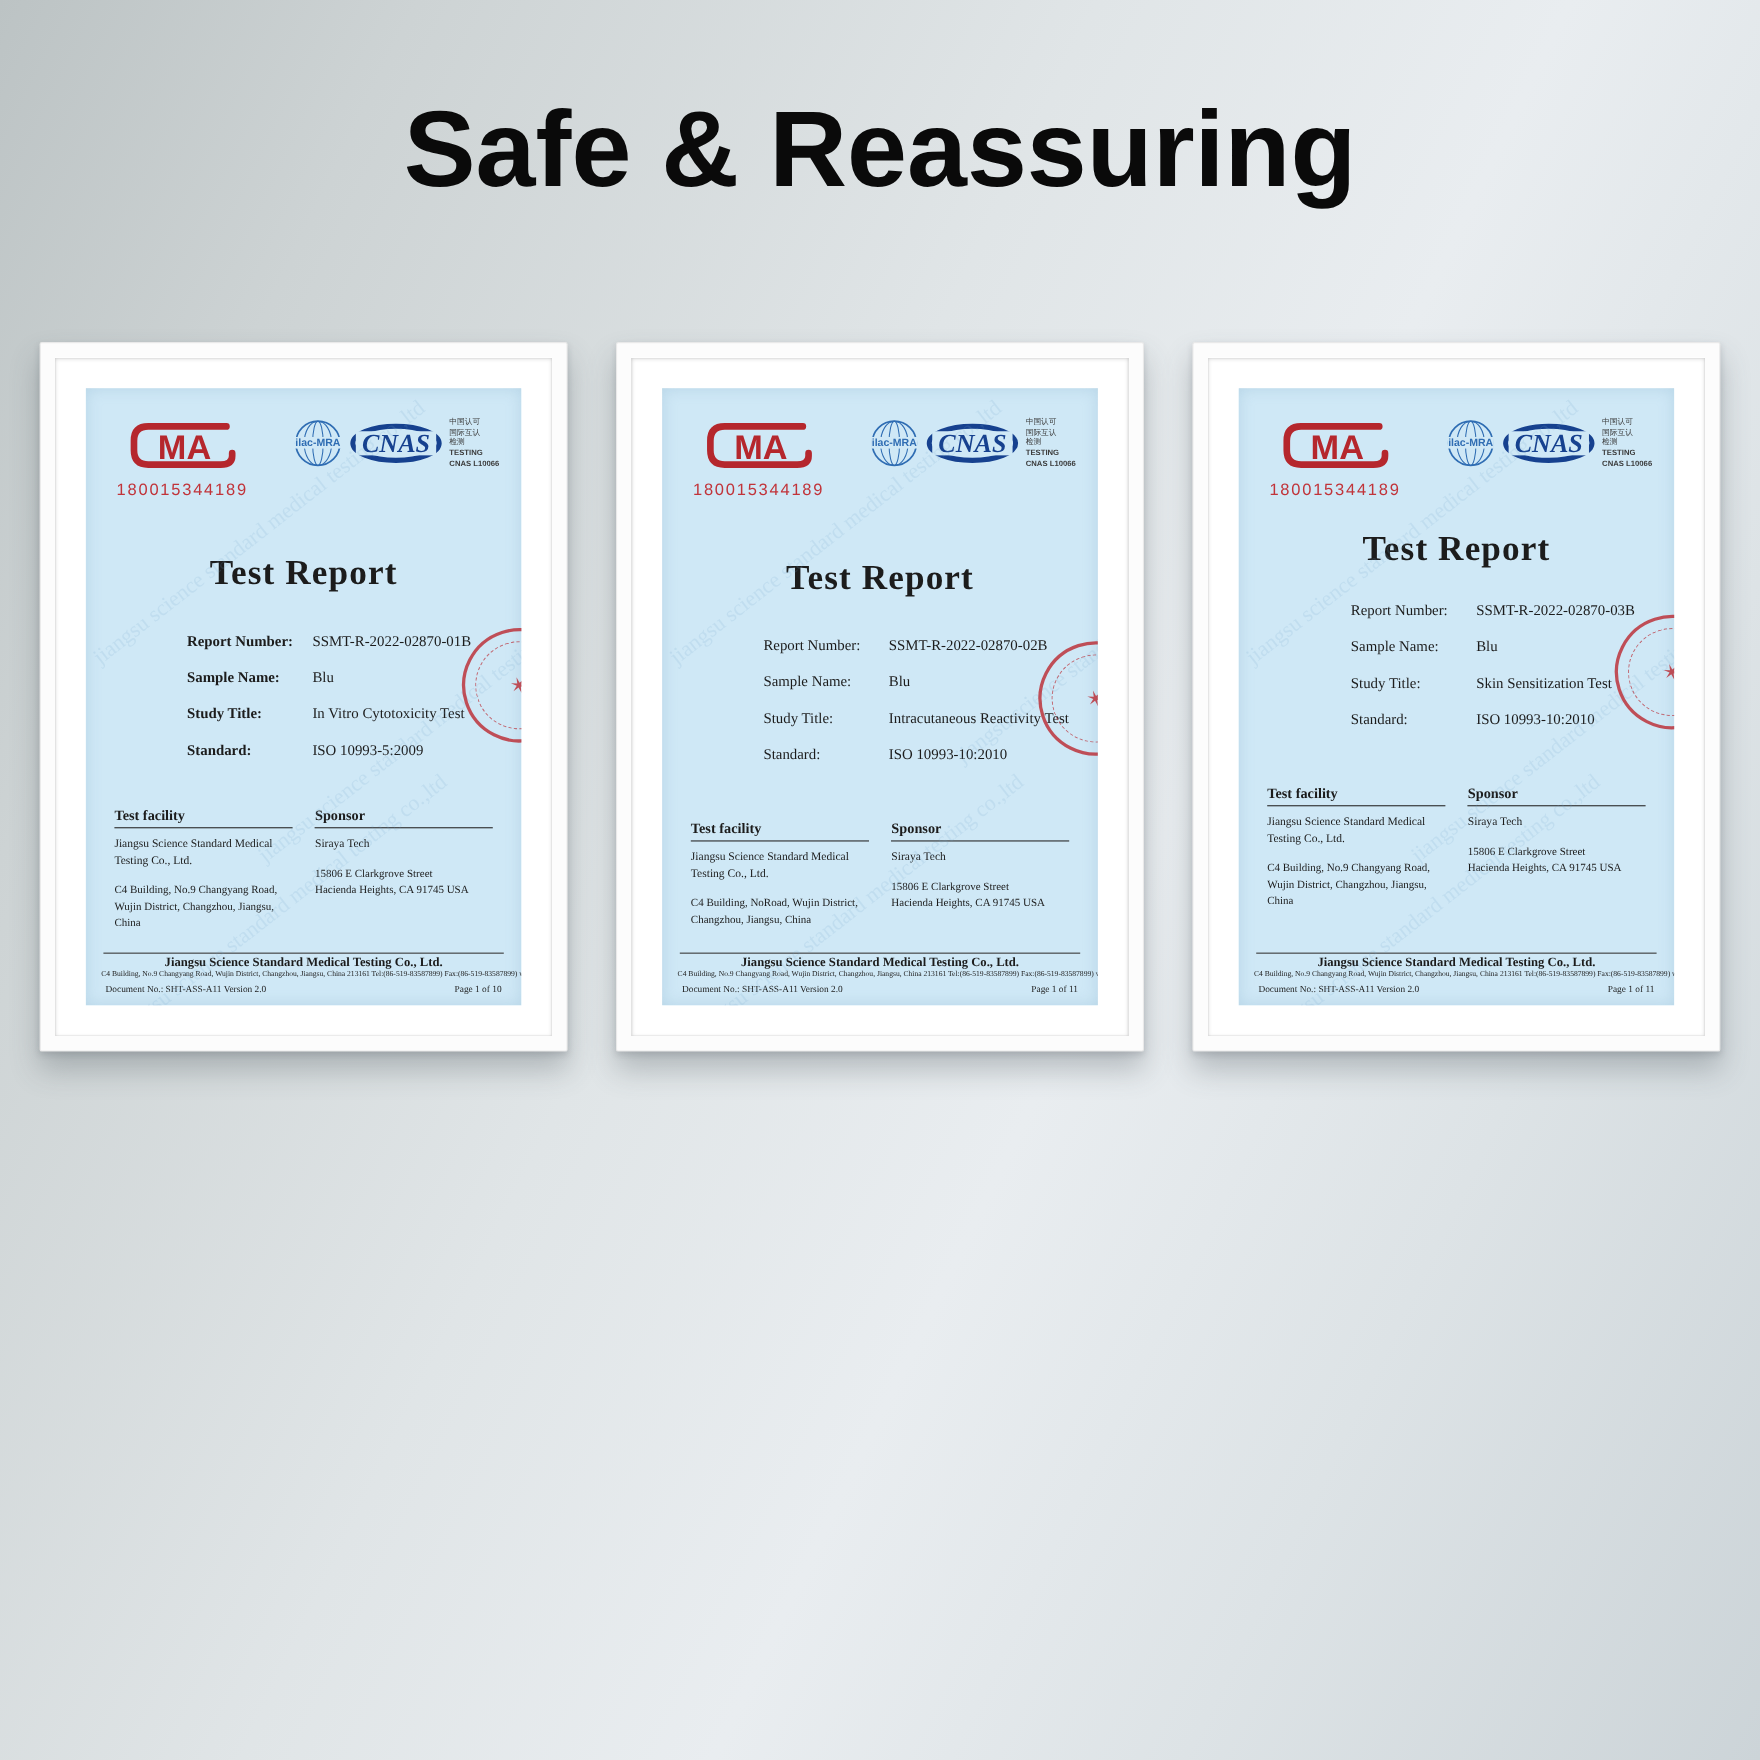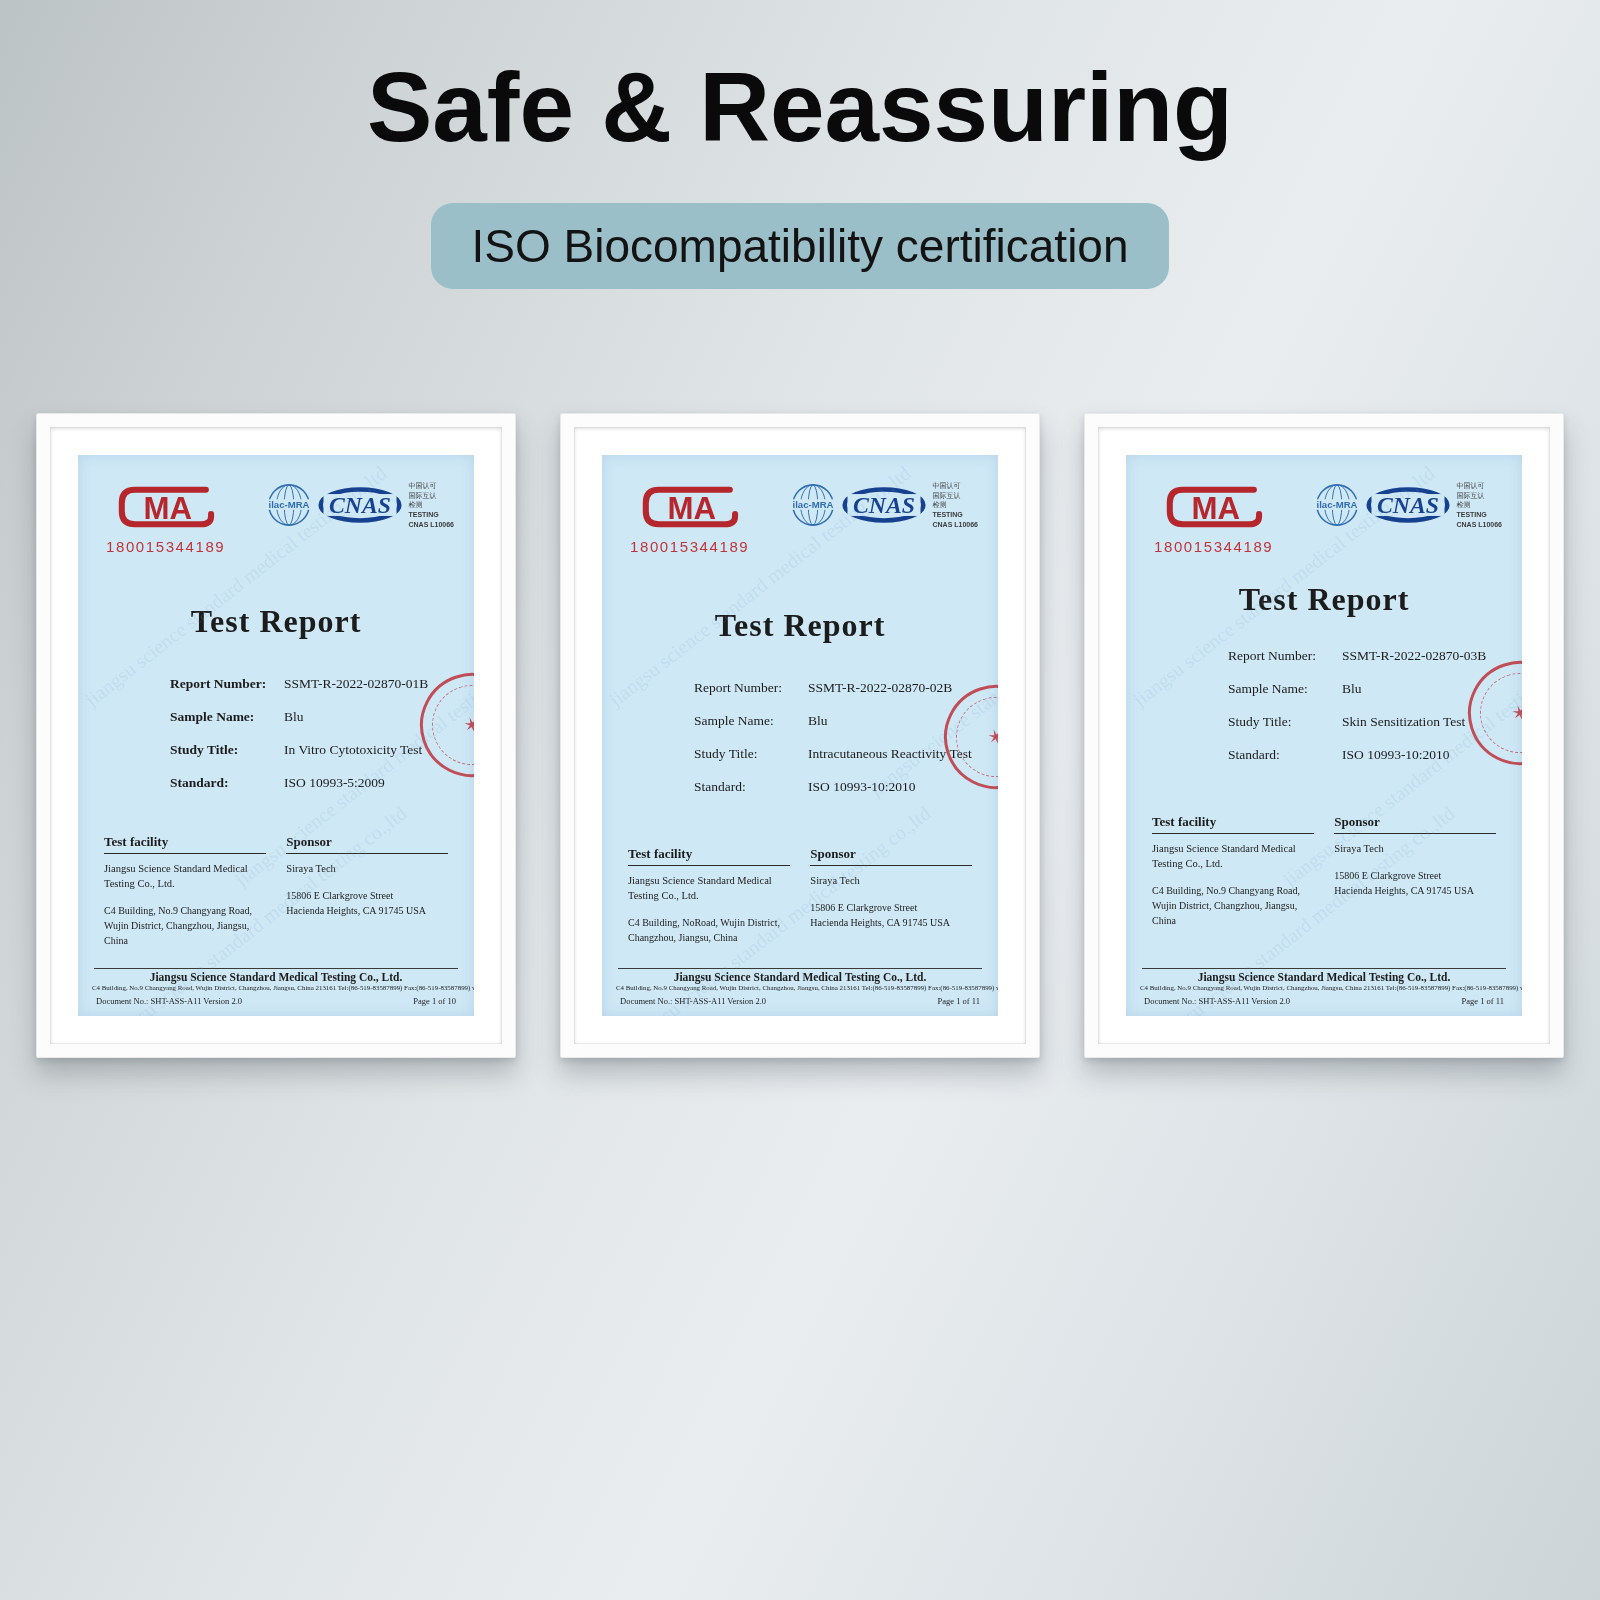--- a/index.html
+++ b/index.html
@@ -1,21 +1,21 @@
 <!DOCTYPE html>
 <html><head>
 <meta charset="utf-8">
 <style>
   html,body{margin:0;padding:0;}
   body{
     width:1600px;height:1600px;overflow:hidden;position:relative;
     font-family:"Liberation Sans",sans-serif;
     background:linear-gradient(116deg,#bcc3c4 0%,#cdd3d4 16%,#e0e5e7 42%,#e9edf0 60%,#dde3e6 78%,#ccd4d8 100%);
   }
-  .header{padding-top:56px;text-align:center;}
+  .header{padding-top:84px;text-align:center;}
   .main-title{margin:0;font-size:98px;font-weight:bold;color:#0a0a0a;letter-spacing:0px;line-height:1.05;}
   .subtitle{margin-top:40px;font-size:45px;color:#0d0d0d;white-space:nowrap;letter-spacing:-0.3px;}
   .badge{display:inline-block;margin-top:44px;background:#9bbfc9;border-radius:22px;
          padding:16px 40px;font-size:46px;color:#131313;}
   .certs{display:flex;justify-content:center;gap:44px;margin-top:124px;}
   .frame{width:480px;height:645px;box-sizing:border-box;background:#fcfcfc;padding:13px;
          border:1px solid #e9e9e9;border-radius:2px;
          box-shadow:0 16px 26px rgba(70,80,86,.30),0 3px 6px rgba(70,80,86,.18);}
   .mat{height:100%;box-sizing:border-box;background:#ffffff;padding:28px;
        box-shadow:inset 0 1px 4px rgba(0,0,0,.18),inset 0 0 0 1px rgba(0,0,0,.04);}
@@ -62,23 +62,20 @@
   .wm-1{top:120px;left:-30px;}
   .wm-2{top:300px;left:120px;}
   .wm-3{top:460px;left:-10px;}
   .wm-4{top:210px;left:230px;}
 </style>
 </head>
 <body>
 
 <div class="header">
   <h1 class="main-title">Safe &amp; Reassuring</h1>
-  <div>
-    <span class="badge" style="background: rgb(155, 191, 201);">ISO Biocompatibility certification</span>
-  </div>
 </div>
 
 <div class="certs">
 
   <div class="frame cert--1">
     <div class="mat">
       <div class="paper">
         <span class="wm wm-1">jiangsu science standard medical testing co.,ltd</span>
         <span class="wm wm-2">jiangsu science standard medical testing co.,ltd</span>
         <span class="wm wm-3">jiangsu science standard medical testing co.,ltd</span>

